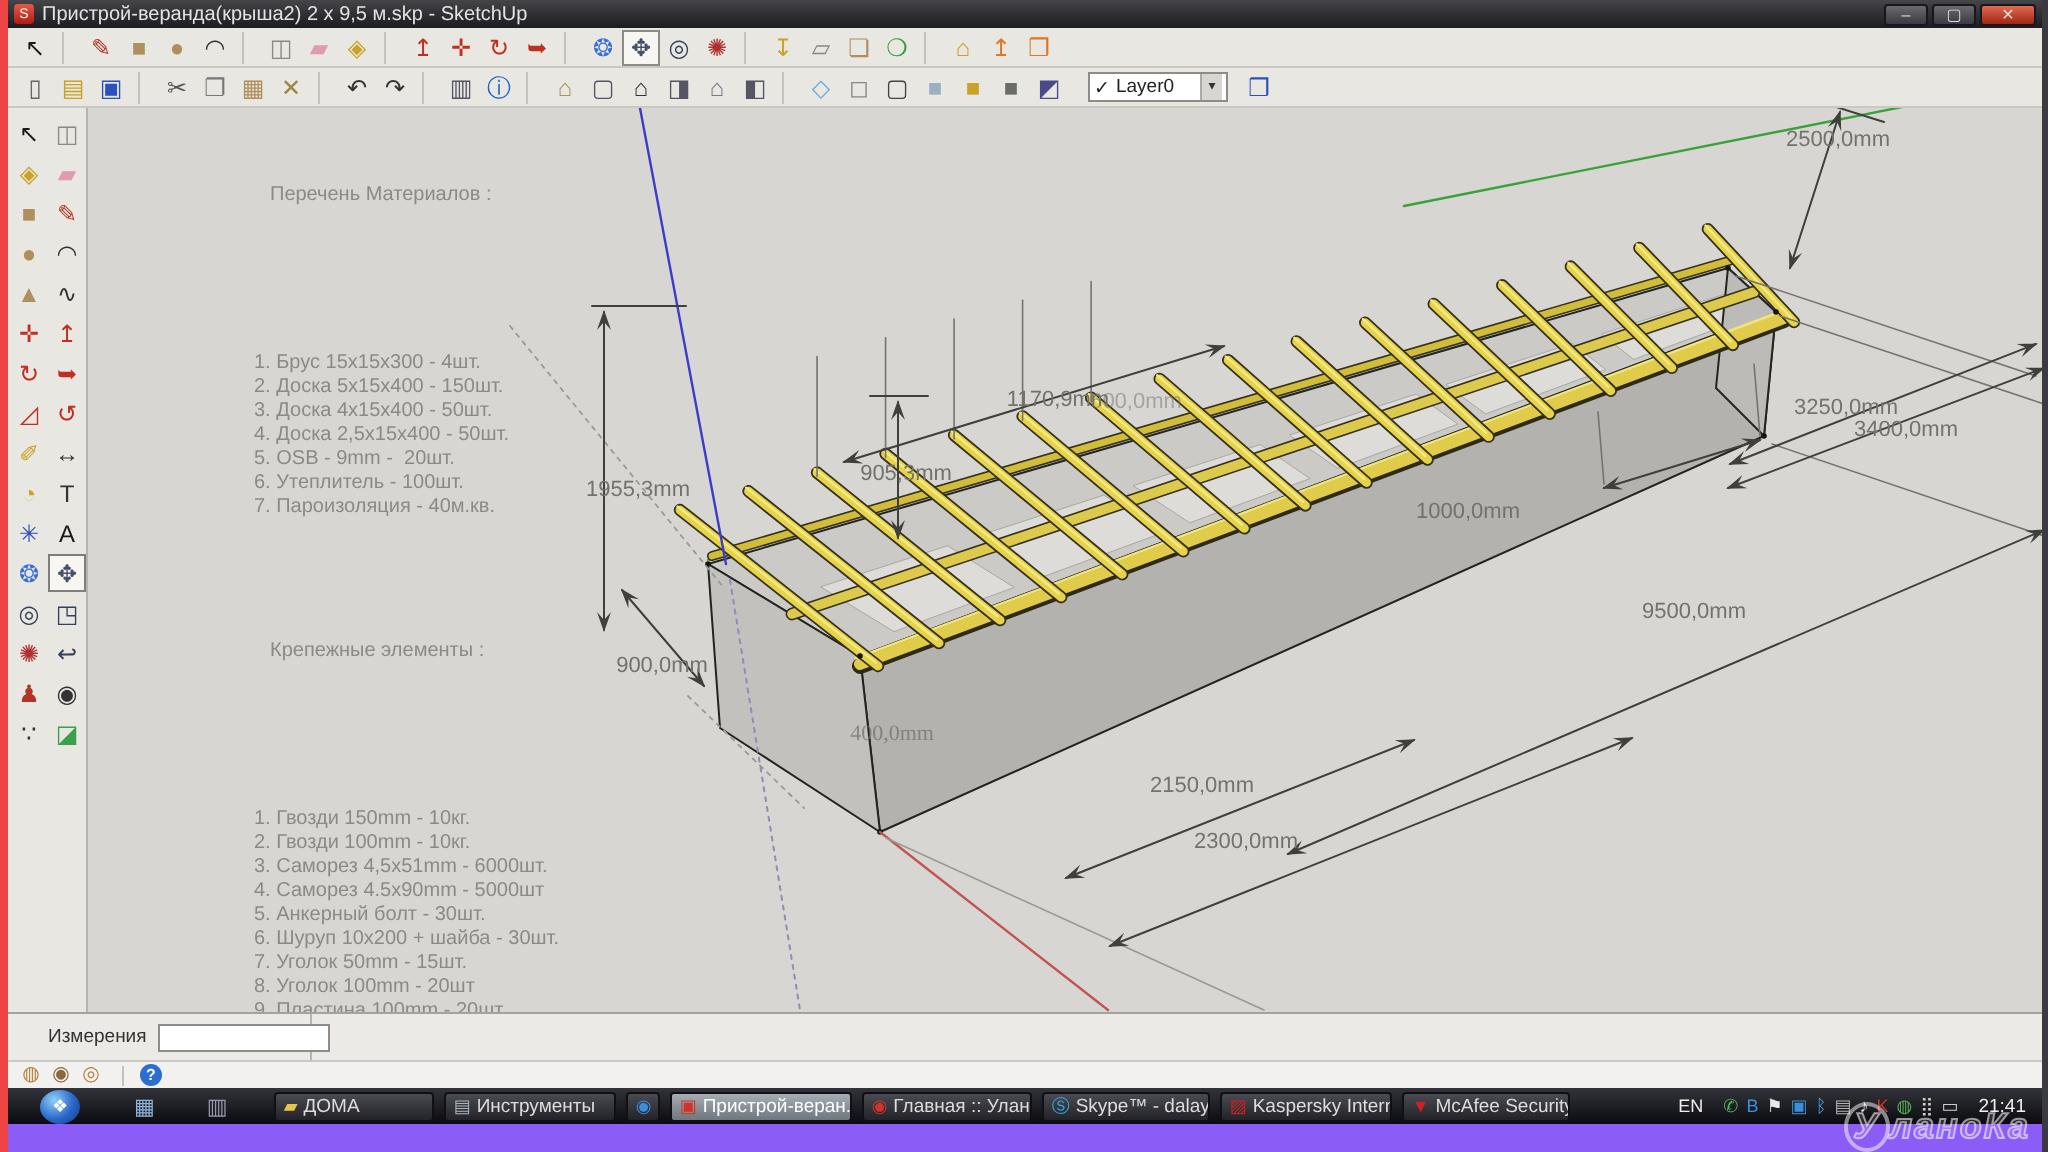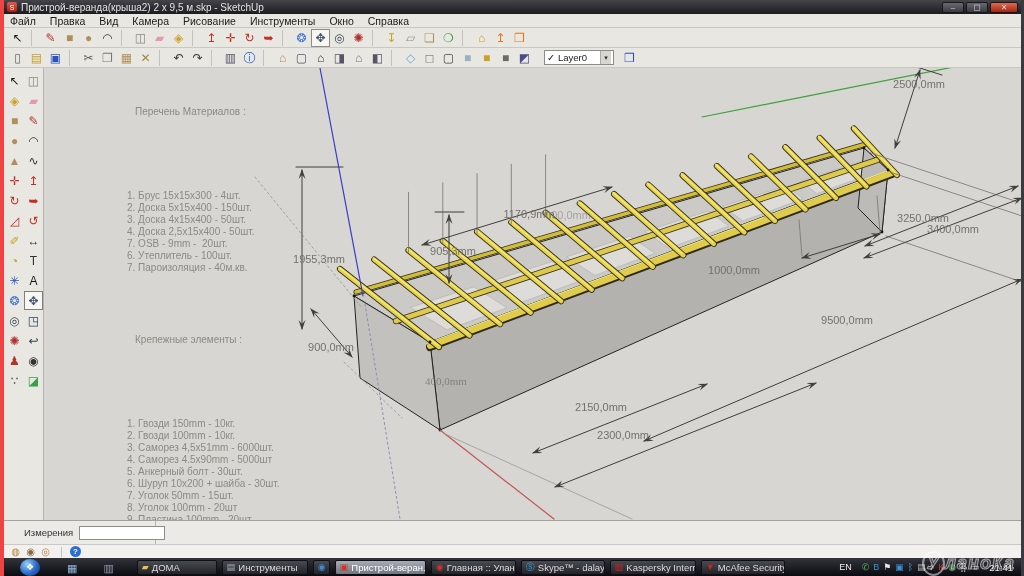--- a/index.html
+++ b/index.html
@@ -86,31 +86,20 @@
   <div class="titlebar">
     <span class="appicon">S</span>
     <span class="title">Пристрой-веранда(крыша2) 2 х 9,5 м.skp - SketchUp</span>
     <span class="wbtns">
       <span class="wbtn">–</span>
       <span class="wbtn">▢</span>
       <span class="wbtn close">✕</span>
     </span>
   </div>
 
-  <div class="menubar">
-
-  <span class="menu-item">Файл</span>
-      <span class="menu-item">Правка</span>
-      <span class="menu-item">Вид</span>
-      <span class="menu-item">Камера</span>
-      <span class="menu-item">Рисование</span>
-      <span class="menu-item">Инструменты</span>
-      <span class="menu-item">Окно</span>
-      <span class="menu-item">Справка</span>
-    </div>
 
   <div class="toolbar">
     <span class="tbicons">
 
     <span class="tbtn">
           <span class="c ti" style="color: rgb(26, 26, 26);">↖</span>
         </span>
         <span class="tsep"></span>
         <span class="tbtn">
           <span class="c ti" style="color: rgb(178, 52, 39);">✎</span>
@@ -487,21 +476,21 @@
           <line x1="309" y1="309" x2="350" y2="357" stroke="#3f3f3c" stroke-width="1" stroke-linecap="round" marker-start="url(#arw)" marker-end="url(#arw)"></line>
           <line x1="905" y1="64" x2="940" y2="75" stroke="#3f3f3c" stroke-width="1" stroke-linecap="round"></line>
           <line x1="433" y1="212" x2="462" y2="212" stroke="#3f3f3c" stroke-width="1" stroke-linecap="round"></line>
           <line x1="294" y1="167" x2="341" y2="167" stroke="#3f3f3c" stroke-width="1" stroke-linecap="round"></line>
         </svg>
 
       <div class="note">
         <div class="ntitle">Перечень Материалов :</div>
         <div>
           
-        <div class="noteline">1. Брус 15х15х300 - 4шт.</div><div class="noteline">2. Доска 5х15х400 - 150шт.</div><div class="noteline">3. Доска 4х15х400 - 50шт.</div><div class="noteline">4. Доска 2,5х15х400 - 50шт.</div><div class="noteline">7. OSB - 9mm -  20шт.</div><div class="noteline">6. Утеплитель - 100шт.</div><div class="noteline">7. Пароизоляция - 40м.кв.</div></div>
+        <div class="noteline">1. Брус 15х15х300 - 4шт.</div><div class="noteline">2. Доска 5х15х400 - 150шт.</div><div class="noteline">3. Доска 4х15х400 - 50шт.</div><div class="noteline">4. Доска 2,5х15х400 - 50шт.</div><div class="noteline">5. OSB - 9mm -  20шт.</div><div class="noteline">6. Утеплитель - 100шт.</div><div class="noteline">7. Пароизоляция - 40м.кв.</div></div>
         <div class="gap"></div>
         <div class="ntitle" style="margin-bottom:12px">Крепежные элементы :</div>
         <div>
           
         <div class="noteline">1. Гвозди 150mm - 10кг.</div><div class="noteline">2. Гвозди 100mm - 10кг.</div><div class="noteline">3. Саморез 4,5х51mm - 6000шт.</div><div class="noteline">4. Саморез 4.5х90mm - 5000шт</div><div class="noteline">5. Анкерный болт - 30шт.</div><div class="noteline">6. Шуруп 10х200 + шайба - 30шт.</div><div class="noteline">7. Уголок 50mm - 15шт.</div><div class="noteline">8. Уголок 100mm - 20шт</div><div class="noteline">9. Пластина 100mm - 20шт.</div></div>
       </div>
 
       <div class="dimlabels">
 
       <span class="dim-label" style="left: 875px; top: 16px;">2500,0mm</span>

